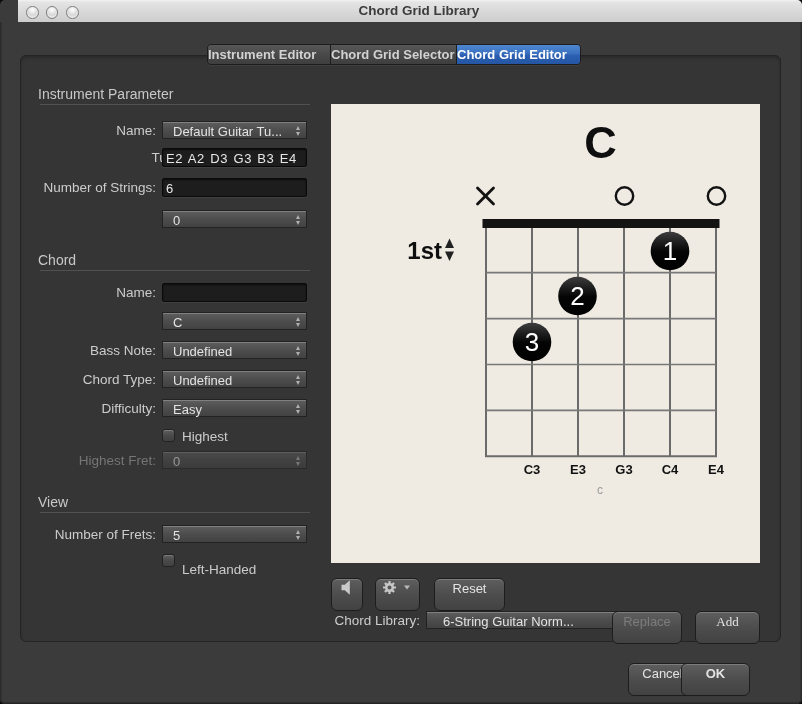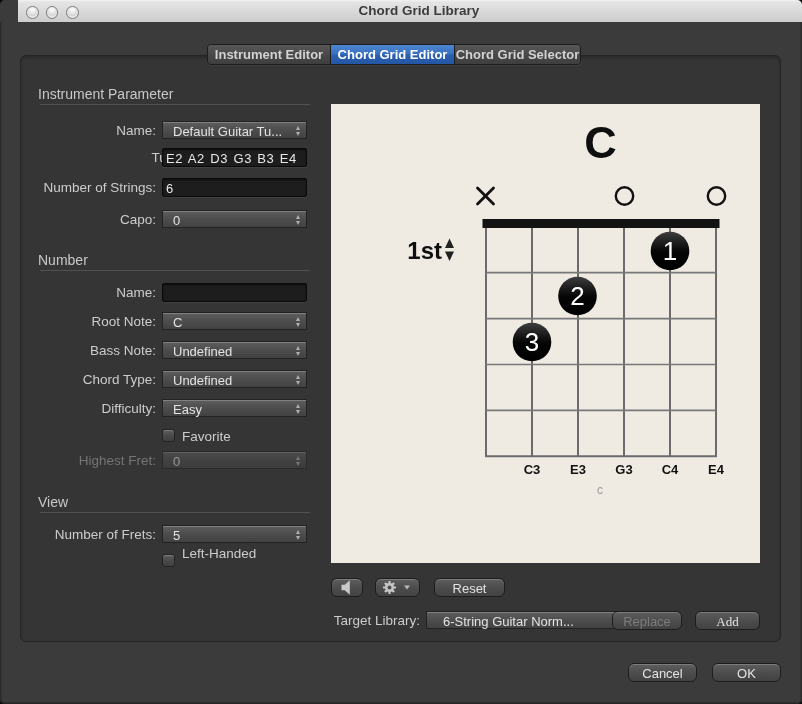--- a/index.html
+++ b/index.html
@@ -14,21 +14,21 @@
   border:1px solid #808080; box-shadow:inset 0 -1.5px 2px rgba(255,255,255,0.85); }
 #body { position:absolute; left:0; top:22px; width:802px; height:682px;
   background:#3b3b3b;
   box-shadow:inset 1.5px 0 0 #2c2c2c, inset -1.5px 0 0 #2c2c2c, inset 0 -1.5px 0 #262626;
   border-radius:0 0 5px 5px; }
 #groupbox { position:absolute; left:20px; top:33px; width:761px; height:587px;
   background:#353535; border:1px solid #242424; border-radius:6px;
   box-shadow:inset 0 2px 3px rgba(0,0,0,0.22); }
 
 #tabs { position:absolute; left:207px; top:22px; height:21px; display:flex; border:1px solid #1d1d1d; border-radius:4px; overflow:hidden; box-shadow:0 1px 0 rgba(255,255,255,0.05); }
-.tab { height:19px; line-height:19px; font-size:13px; font-weight:bold; color:#d2d2d2; text-align:center;
+.tab { height:19px; line-height:19px; font-size:13px; font-weight:bold; color:#d2d2d2; text-align:left;
   background:linear-gradient(180deg,#575757 0%,#494949 50%,#3e3e3e 100%); }
 .tab + .tab { border-left:1px solid #1d1d1d; }
 .tab.sel { color:#ffffff; background:linear-gradient(180deg,#4e88d0 0%,#3a70bf 45%,#2b5fb2 55%,#2456a3 100%); }
 
 .hdr { position:absolute; font-size:14px; color:#c8c8c8; }
 .hline { position:absolute; height:1px; background:#515151; }
 
 .lbl { position:absolute; left:0; width:156px; text-align:right; font-size:13.5px; color:#cccccc; }
 .lbl.dim { color:#757575;padding-left:44px; }
 
@@ -43,73 +43,71 @@
 
 .tf { position:absolute; left:162px; width:145px; height:19px; background:#1d1d1d;
   border:1px solid #0a0a0a; border-radius:2px; box-shadow:inset 0 1px 2px rgba(0,0,0,0.6), 0 1px 0 rgba(255,255,255,0.06);
   color:#e8e8e8; font-size:13px; line-height:19px; padding-left:3px; letter-spacing:0.65px; word-spacing:1px; }
 
 .cb { position:absolute; left:162px; width:13px; height:13px; border-radius:3px;
   background:linear-gradient(180deg,#5e5e5e 0%,#4a4a4a 50%,#404040 100%);
   border:1px solid #222222; box-shadow:inset 0 1px 0 rgba(255,255,255,0.2); }
 .cblbl { position:absolute; left:182px; font-size:13.5px; color:#cccccc; }
 
-.btn { position:absolute; height:19px; border-radius:6px; text-align:center;
+.btn { position:absolute; height:33px; border-radius:6px; text-align:center;
   background:linear-gradient(180deg,#5e5e5e 0%,#4d4d4d 50%,#424242 100%);
   border:1px solid #1d1d1d; box-shadow:inset 0 1px 0 rgba(255,255,255,0.2);
   color:#e3e3e3; font-size:13px; line-height:20px; }
 .btn.dis { color:#7c7c7c; }
 
 #cream { position:absolute; left:331px; top:82px; width:429px; height:459px; background:#efebe3; }
 </style>
 </head>
 <body>
 <div id="win">
   <div id="titlebar">
     <div class="tl" style="left:8px;"></div>
     <div class="tl" style="left:27.5px;"></div>
     <div class="tl" style="left:48px;"></div>
     <div class="title">Chord Grid Library</div>
   </div>
   <div id="body">
     <div id="groupbox"></div>
     <div id="tabs">
       <div class="tab" style="width:122px;">Instrument Editor</div>
+      <div class="tab" style="width:126px;">Chord Grid Selector</div>
       <div class="tab sel" style="width:124px;">Chord Grid Editor</div>
-      <div class="tab" style="width:126px;">Chord Grid Selector</div>
     </div>
 
     <div class="hdr" style="left:38px; top:64px;">Instrument Parameter</div>
     <div class="hline" style="left:40px; top:82px; width:270px;"></div>
 
     <div class="lbl" style="top:101px;">Name:</div>
     <div class="popup" style="top:99px;">Default Guitar Tu...<span class="arr">
           <span class="up"></span>
           <span class="dn"></span>
         </span></div>
 
     <div class="lbl" style="top:128px;margin-left:40px;">Tuning:</div>
     <div class="tf" style="top:126px;">E2 A2 D3 G3 B3 E4</div>
 
     <div class="lbl" style="top:158px;">Number of Strings:</div>
     <div class="tf" style="top:156px;">6</div>
 
-    <div class="lbl" style="top:190px;">Capo:</div>
     <div class="popup" style="top:188px;">0<span class="arr">
           <span class="up"></span>
           <span class="dn"></span>
         </span></div>
 
-    <div class="hdr" style="left:38px; top:230px;">Number</div>
+    <div class="hdr" style="left:38px; top:230px;">Chord</div>
     <div class="hline" style="left:40px; top:248px; width:270px;"></div>
 
     <div class="lbl" style="top:263px;">Name:</div>
     <div class="tf" style="top:261px;"></div>
 
-    <div class="lbl" style="top:292px;">Root Note:</div>
     <div class="popup" style="top:290px;">C<span class="arr">
           <span class="up"></span>
           <span class="dn"></span>
         </span></div>
 
     <div class="lbl" style="top:321px;">Bass Note:</div>
     <div class="popup" style="top:319px;">Undefined<span class="arr">
           <span class="up"></span>
           <span class="dn"></span>
         </span></div>
@@ -120,39 +118,39 @@
           <span class="dn"></span>
         </span></div>
 
     <div class="lbl" style="top:379px;">Difficulty:</div>
     <div class="popup" style="top:377px;">Easy<span class="arr">
           <span class="up"></span>
           <span class="dn"></span>
         </span></div>
 
     <div class="cb" style="top:407px;"></div>
-    <div class="cblbl" style="top:407px;">Favorite</div>
+    <div class="cblbl" style="top:407px;">Highest</div>
 
     <div class="lbl dim" style="top:431px;">Highest Fret:</div>
     <div class="popup dis" style="top:429px;">0<span class="arr">
           <span class="up"></span>
           <span class="dn"></span>
         </span></div>
 
     <div class="hdr" style="left:38px; top:472px;">View</div>
     <div class="hline" style="left:40px; top:490px; width:270px;"></div>
 
     <div class="lbl" style="top:505px;">Number of Frets:</div>
     <div class="popup" style="top:503px;">5<span class="arr">
           <span class="up"></span>
           <span class="dn"></span>
         </span></div>
 
     <div class="cb" style="top:532px;"></div>
-    <div class="cblbl" style="top:524px;">Left-Handed</div>
+    <div class="cblbl" style="top:540px;">Left-Handed</div>
 
     <div id="cream">
       <svg width="429" height="459" viewBox="0 0 429 459">
         <defs>
           <linearGradient id="dotg" x1="0" y1="0" x2="0" y2="1">
             <stop offset="0%" stop-color="#3e3e3e"></stop>
             <stop offset="30%" stop-color="#1c1c1c"></stop>
             <stop offset="52%" stop-color="#050505"></stop>
             <stop offset="100%" stop-color="#000000"></stop>
           </linearGradient>
@@ -215,24 +213,24 @@
       </svg>
     </div>
     <div class="btn" style="left:375px; top:556px; width:45px;">
       <svg width="43" height="17" viewBox="0 0 43 17" style="display:block;">
         <path d="M12.42,1.99 L14.58,1.99 L14.62,4.04 L15.87,4.56 L17.34,3.13 L18.87,4.66 L17.44,6.13 L17.96,7.38 L20.01,7.42 L20.01,9.58 L17.96,9.62 L17.44,10.87 L18.87,12.34 L17.34,13.87 L15.87,12.44 L14.62,12.96 L14.58,15.01 L12.42,15.01 L12.38,12.96 L11.13,12.44 L9.66,13.87 L8.13,12.34 L9.56,10.87 L9.04,9.62 L6.99,9.58 L6.99,7.42 L9.04,7.38 L9.56,6.13 L8.13,4.66 L9.66,3.13 L11.13,4.56 L12.38,4.04 Z M15.50,8.50 A2.0,2.0 0 1 0 11.50,8.50 A2.0,2.0 0 1 0 15.50,8.50 Z" fill="#c6c6c6" fill-rule="evenodd"></path>
         <polygon points="28,6.5 34,6.5 31,10.5" fill="#b9b9b9"></polygon>
       </svg>
     </div>
     <div class="btn" style="left:434px; top:556px; width:71px;">Reset</div>
 
-    <div class="lbl" style="left:265px; width:155px; top:591px;">Target Library:</div>
+    <div class="lbl" style="left:265px; width:155px; top:591px;">Chord Library:</div>
     <div class="popup" style="left:426px; top:589px; width:199px; padding-left:16px;">6-String Guitar Norm...<span class="arr">
           <span class="up"></span>
           <span class="dn"></span>
         </span></div>
     <div class="btn dis" style="left:612px; top:589px; width:70px;">Replace</div>
     <div class="btn" style="left:695px; top:589px; width:65px;font-family:Liberation Serif, serif;">Add</div>
 
     <div class="btn" style="left:628px; top:641px; width:69px;">Cancel</div>
-    <div class="btn" style="left:712px; top:641px; width:69px;">OK</div>
+    <div class="btn" style="left:681px; top:641px; width:69px;font-weight:bold;">OK</div>
   </div>
 </div>
 
 </body></html>

